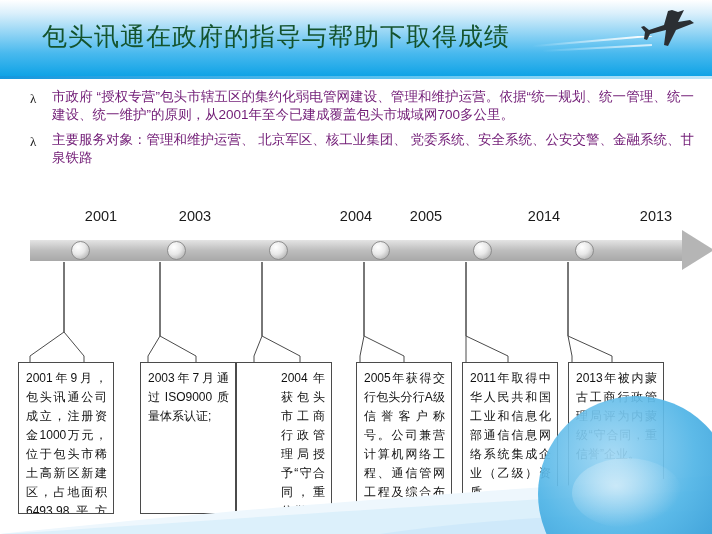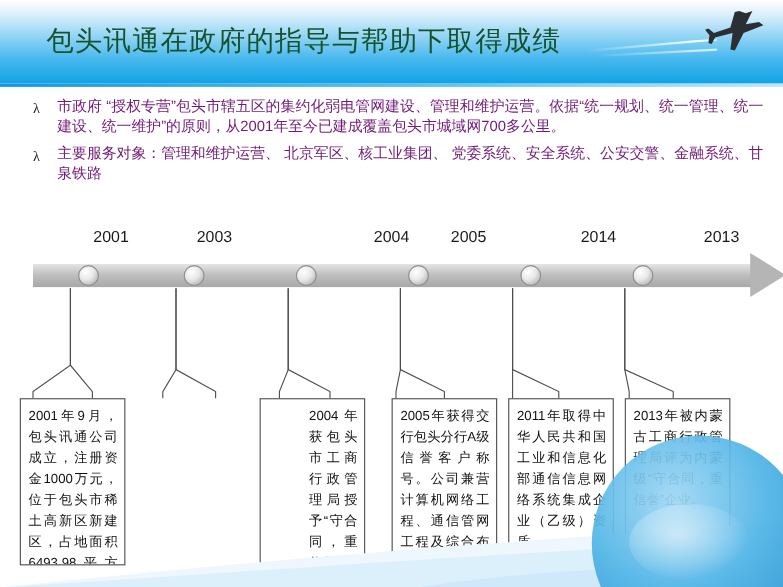--- a/index.html
+++ b/index.html
@@ -269,20 +269,21 @@
       <path d="M364 262 L364 336 L360 356 L360 362"></path>
       <path d="M364 262 L364 336 L404 356 L404 362"></path>
       <path d="M466 262 L466 336 L466 356 L466 362"></path>
       <path d="M466 262 L466 336 L508 356 L508 362"></path>
       <path d="M568 262 L568 336 L572 356 L572 362"></path>
       <path d="M568 262 L568 336 L612 356 L612 362"></path>
     </g>
   </svg>
 
   <div class="box" style="left:18px;">2001年9月，包头讯通公司成立，注册资金1000万元，位于包头市稀土高新区新建区，占地面积6493.98平方米。</div>
+  <div class="box" style="left:140px;">2003年7月通过ISO9000质量体系认证;</div>
   <div class="box" style="left:236px;padding-left:44px;">2004年获包头市工商行政管理局授予“守合同，重信誉”企业;</div>
   <div class="box" style="left:356px;">2005年获得交行包头分行A级信誉客户称号。公司兼营计算机网络工程、通信管网工程及综合布线工程。</div>
   <div class="box" style="left:462px;">2011年取得中华人民共和国工业和信息化部通信信息网络系统集成企业（乙级）资质</div>
   <div class="box" style="left:568px;">2013年被内蒙古工商行政管理局评为内蒙级“守合同，重信誉”企业。</div>
 
   <div class="bottom-swoosh">
     <svg width="712" height="74" viewBox="0 0 712 74">
       <path d="M0 74 C 180 56, 330 40, 712 16 L712 74 Z" fill="#eef7fd"></path>
       <path d="M0 74 C 200 62, 360 48, 712 30 L712 74 Z" fill="#dcf0fb"></path>
       <path d="M380 74 C 470 60, 560 56, 712 50 L712 74 Z" fill="#cfe9fa"></path>

